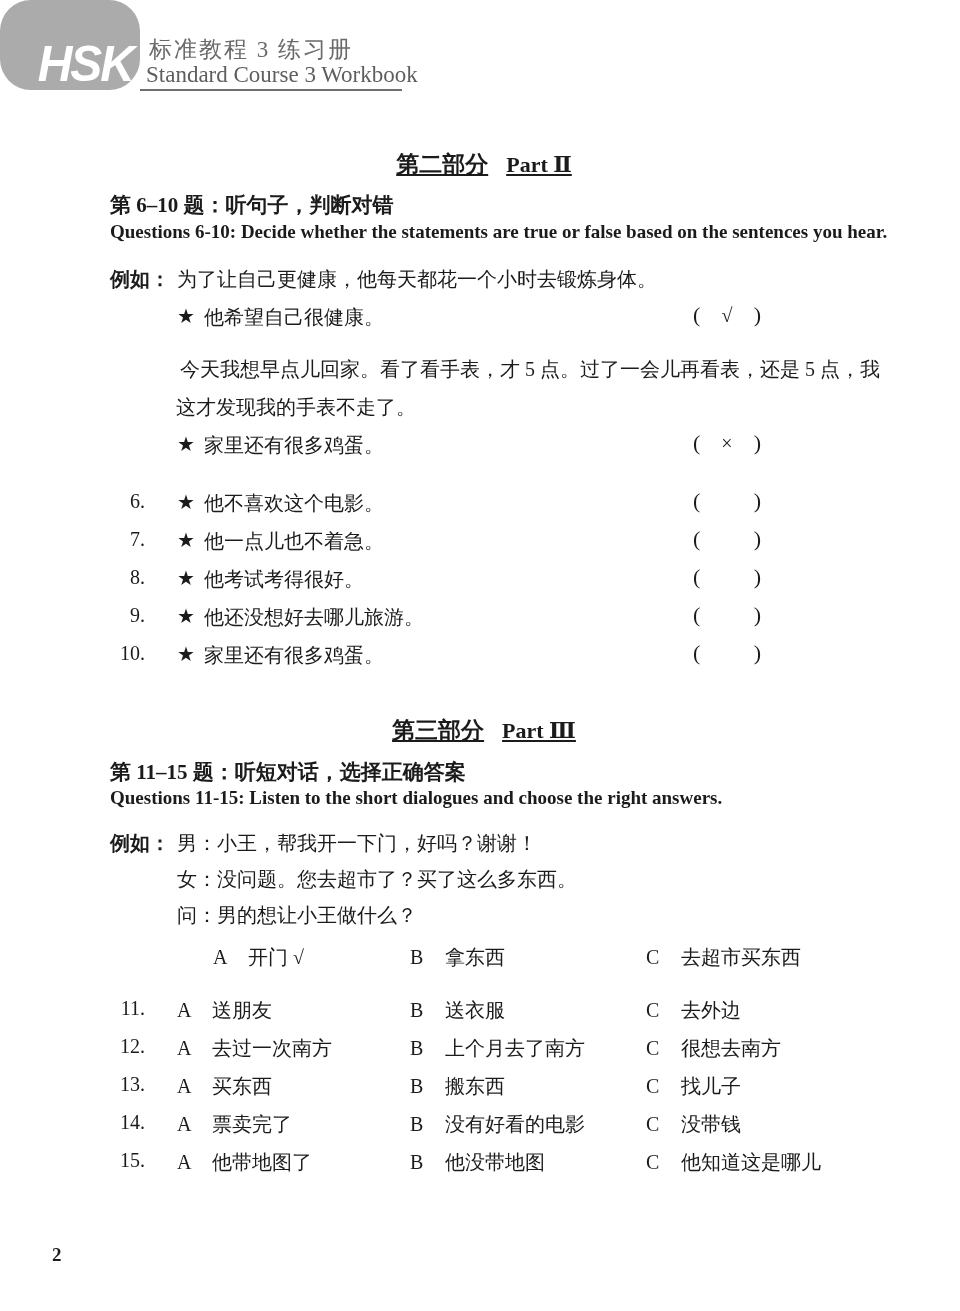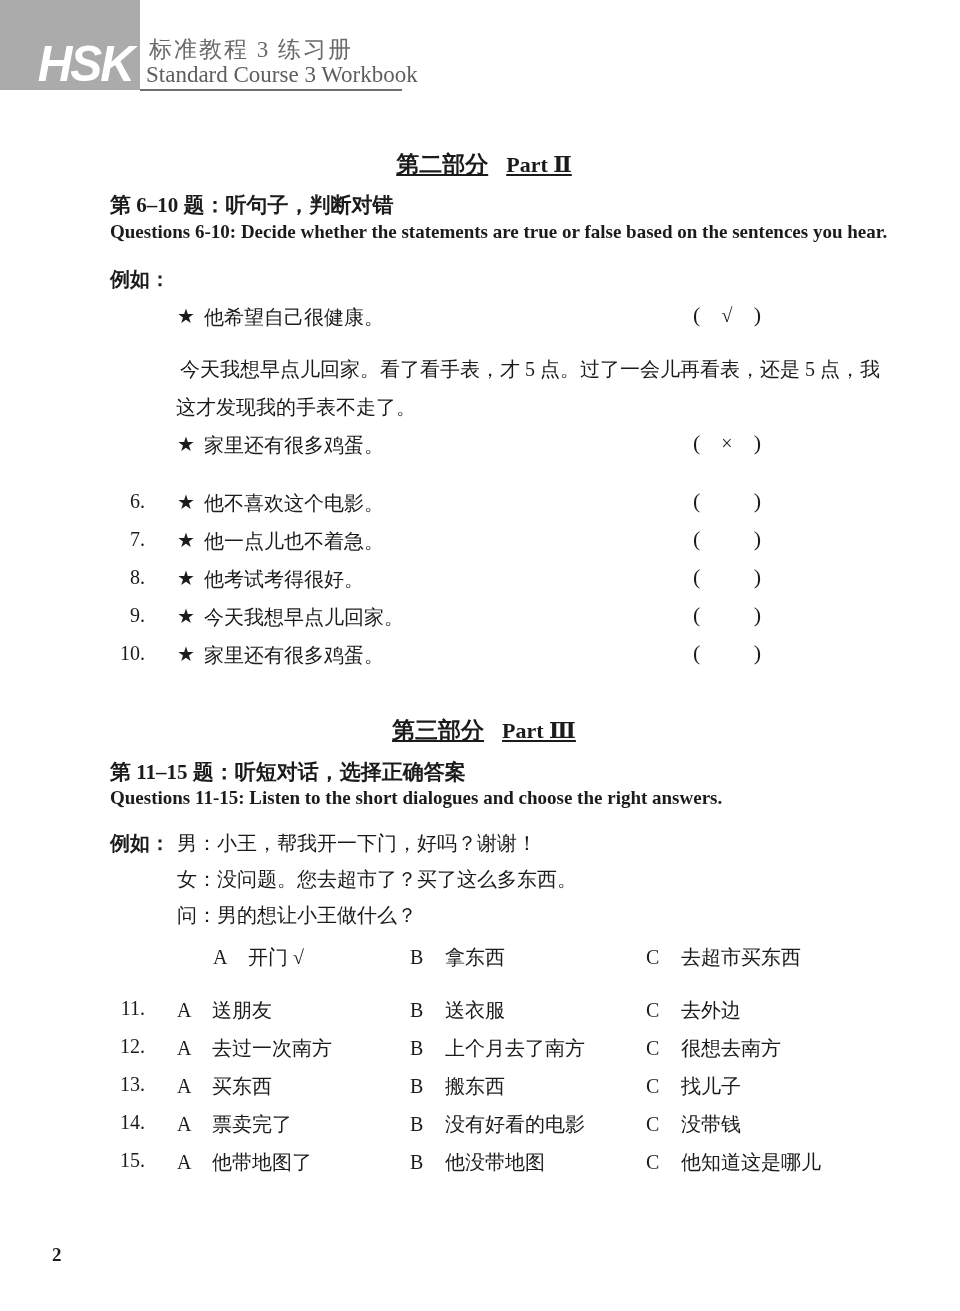--- a/index.html
+++ b/index.html
@@ -5,21 +5,21 @@
   * { margin:0; padding:0; box-sizing:border-box; }
   html,body { background:#e8e8e8; }
   .page {
     position:relative; width:960px; height:1311px; margin:0 auto;
     background:#ffffff; color:#1b1b1b; overflow:hidden;
     font-family:"Liberation Serif","DejaVu Serif",serif;
   }
   .abs { position:absolute; }
 
   
-  .logo-box { left:0; top:0; width:140px; height:90px; background:#ababab; }
+  .logo-box { left:0; top:0; width:140px; height:90px; background:#ababab;border-radius:31px; }
   .logo-text {
     position:absolute; right:7px; bottom:1px; color:#ffffff;
     font-family:"Liberation Sans","DejaVu Sans",sans-serif;
     font-weight:bold; font-style:italic; font-size:48px; line-height:1;
     letter-spacing:-2px; transform:scaleY(1.06); transform-origin:bottom;
   }
   .title-zh { left:149px; top:34px; font-size:23px; color:#6a6a6a; letter-spacing:2px; white-space:nowrap; }
   .title-en { left:146px; top:62px; font-size:23px; color:#5e5e5e; white-space:nowrap; }
   .title-underline { left:140px; top:89px; width:262px; height:2px; background:#6f6f6f; }
 
@@ -72,20 +72,21 @@
   <div class="abs title-underline"></div>
 
   <div class="abs part-heading" style="top:149px">
     <span class="ph-zh">第二部分</span><span class="ph-en">Part Ⅱ</span>
   </div>
   <div class="abs instr-zh" style="top:191px">第 6–10 题：听句子，判断对错</div>
   <div class="abs instr-en" style="top:221px">Questions 6-10: Decide whether the statements are true or false based on the sentences you hear.</div>
 
   <div class="abs row" style="top:266px">
     <span class="ex-label">例如：</span>
+    <span class="ex-text">为了让自己更健康，他每天都花一个小时去锻炼身体。</span>
   </div>
   <div class="abs row" style="top:304px">
     <span class="qstar">★</span>
     <span class="qtext">他希望自己很健康。</span>
     <span class="answer">
       <span>(</span>
       <span class="mark">√</span>
       <span>)</span>
     </span>
   </div>
@@ -125,21 +126,21 @@
     <span class="qstar">★</span>
     <span class="qtext">他考试考得很好。</span>
     <span class="answer">
       <span>(</span>
       <span>)</span>
     </span>
   </div>
   <div class="abs row" style="top:604px">
     <span class="qnum">9.</span>
     <span class="qstar">★</span>
-    <span class="qtext">今天我想早点儿回家。</span>
+    <span class="qtext">他还没想好去哪儿旅游。</span>
     <span class="answer">
       <span>(</span>
       <span>)</span>
     </span>
   </div>
   <div class="abs row" style="top:642px">
     <span class="qnum">10.</span>
     <span class="qstar">★</span>
     <span class="qtext">家里还有很多鸡蛋。</span>
     <span class="answer">

